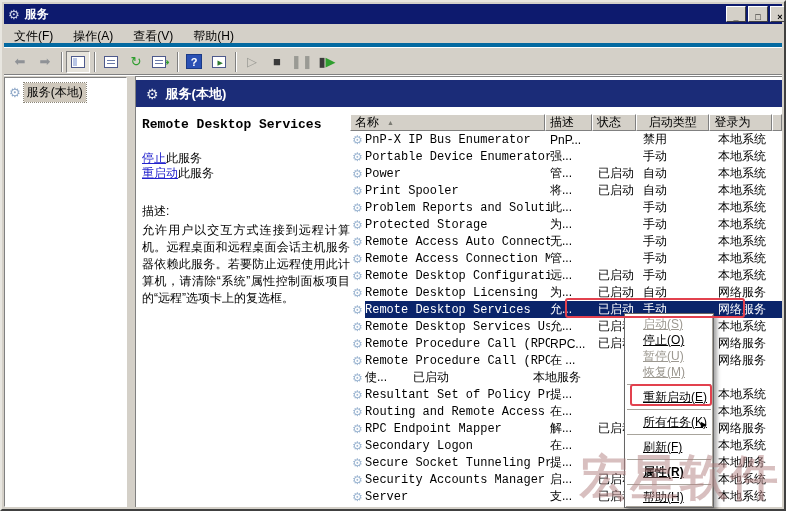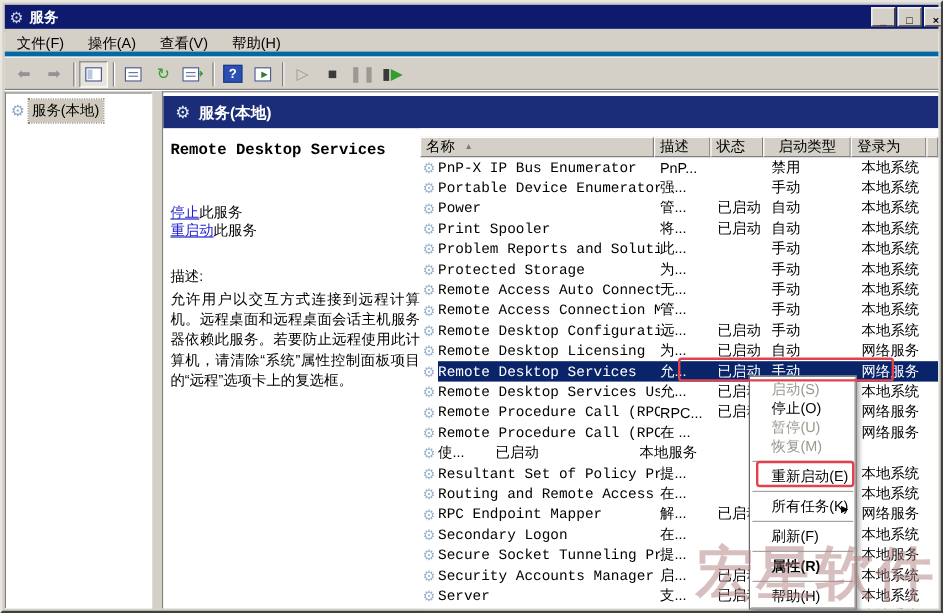--- a/index.html
+++ b/index.html
@@ -53,21 +53,21 @@
                 border-left:1px solid #808080; border-top:1px solid #808080; overflow:hidden; }
   .pane-header { position:absolute; left:0; top:3px; right:0; height:27px; background:#1b2c78;
                  display:flex; align-items:center; padding-left:10px; }
   .pane-header .gear { color:#e8eaf2; font-size:14px; margin-right:7px; }
   .pane-header .lbl { color:#fff; font-weight:bold; font-size:13px; }
   .pane-body { position:absolute; left:0; top:30px; right:0; bottom:0; background:#fff; }
 
   
   .detail { position:absolute; left:6px; top:10px; width:208px; }
   .detail .svc-title { font-family:"Liberation Mono","DejaVu Sans Mono",monospace; font-weight:bold; font-size:13px; }
-  .detail .links { margin-top:38px; line-height:15px; }
+  .detail .links { margin-top:19px; line-height:15px; }
   .detail a { color:#2222cc; text-decoration:underline; }
   .detail .desc-label { margin-top:22px; }
   .detail .desc-text { margin-top:2px; line-height:17px; text-align:justify; }
 
   
   .list-pane { position:absolute; left:214px; top:0; right:0; bottom:0; background:#fff; }
   .list-header { position:absolute; left:0; top:7px; right:0; height:17px; display:flex; }
   .hcell { background:#d4d0c8; border:1px solid; border-color:#fff #808080 #808080 #fff;
            padding:1px 4px; font-size:12px; display:flex; align-items:center; overflow:hidden; white-space:nowrap; }
   .hcell .sort { font-size:7px; color:#7a7a72; margin-left:8px; }
@@ -86,21 +86,21 @@
 
   .redbox { position:absolute; border:2px solid #e2414e; border-radius:3px; z-index:30; pointer-events:none; }
   .redbox.name-box { left:563px; top:296px; width:180px; height:20px; }
   .redbox.menu-box { left:628px; top:382px; width:82px; height:22px; }
 
   
   .ctx-menu { position:absolute; left:622px; top:311px; width:90px; z-index:20;
               background:#fff; border:1px solid #666;
               box-shadow:inset 1px 1px 0 #fff, inset -1px -1px 0 #a8a49c, 3px 3px 4px rgba(0,0,0,.35);
               padding:2px 0; }
-  .mi { height:16px; line-height:16px; padding-left:18px; position:relative; color:#000; font-size:12px; white-space:nowrap; }
+  .mi { height:16px; line-height:16px; padding-left:18px; position:relative; color:#000; font-size:12px; white-space:nowrap;text-decoration:underline; }
   .mi.disabled { color:#9c9890; text-shadow:1px 1px 0 #fff; }
   .mi.bold { font-weight:bold; }
   .mi .sub-arrow { position:absolute; right:6px; top:3px; font-size:8px; color:#000; }
   .msep { height:9px; position:relative; }
   .msep:before { content:""; position:absolute; left:2px; right:2px; top:4px; border-top:1px solid #a8a49c; border-bottom:1px solid #fff; }
 
   
   .watermark { position:absolute; left:578px; top:444px; z-index:40; pointer-events:none;
                font-size:48px; font-weight:bold; letter-spacing:2px;
                color:rgba(178,128,128,0.5); white-space:nowrap; }

